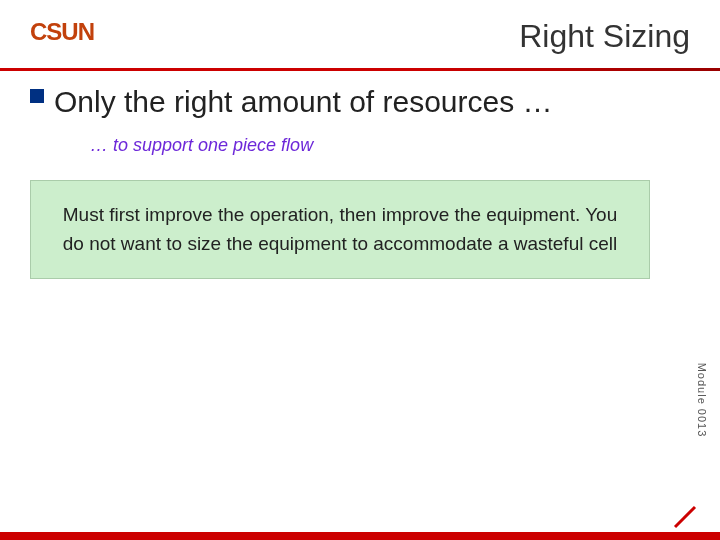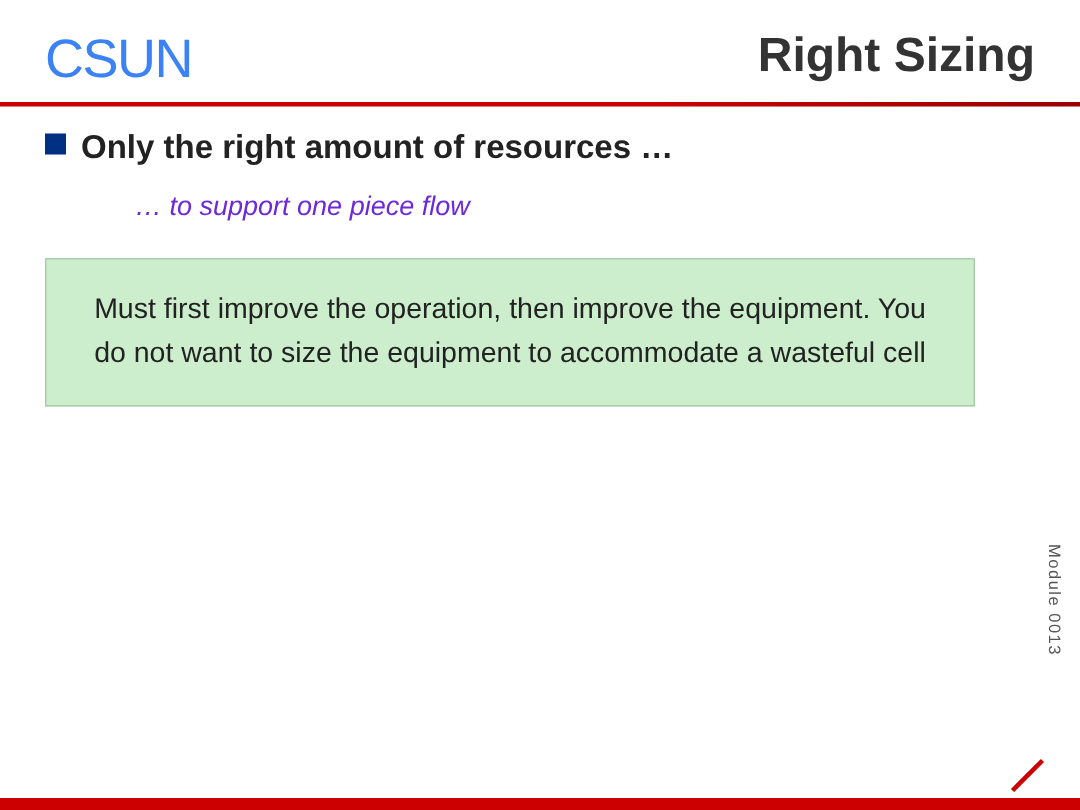--- a/index.html
+++ b/index.html
@@ -18,29 +18,29 @@
       position: absolute;
       top: 18px;
       left: 30px;
     }
 
     .csun-logo {
       display: flex;
       align-items: center;
     }
 
-    .logo-c { color: #3b82f6; font-size: 36px; font-weight: 400; letter-spacing: -1px; }
+    .logo-c { color: #c2410c; font-size: 24px; font-weight: 700; letter-spacing: -1px; }
 
     
     .page-title {
       position: absolute;
       top: 18px;
       right: 30px;
       font-size: 32px;
-      font-weight: bold;
+      font-weight: normal;
       color: #333333;
     }
 
     
     .divider {
       position: absolute;
       top: 68px;
       left: 0;
       right: 0;
       height: 3px;
@@ -65,22 +65,22 @@
     .bullet-square {
       width: 14px;
       height: 14px;
       background: #003082;
       margin-right: 10px;
       margin-top: 4px;
       flex-shrink: 0;
     }
 
     .main-bullet-text {
-      font-size: 22px;
-      font-weight: bold;
+      font-size: 30px;
+      font-weight: normal;
       color: #222222;
     }
 
     
     .sub-bullets {
       margin-left: 60px;
       margin-bottom: 8px;
     }
 
     .sub-bullet-item {

